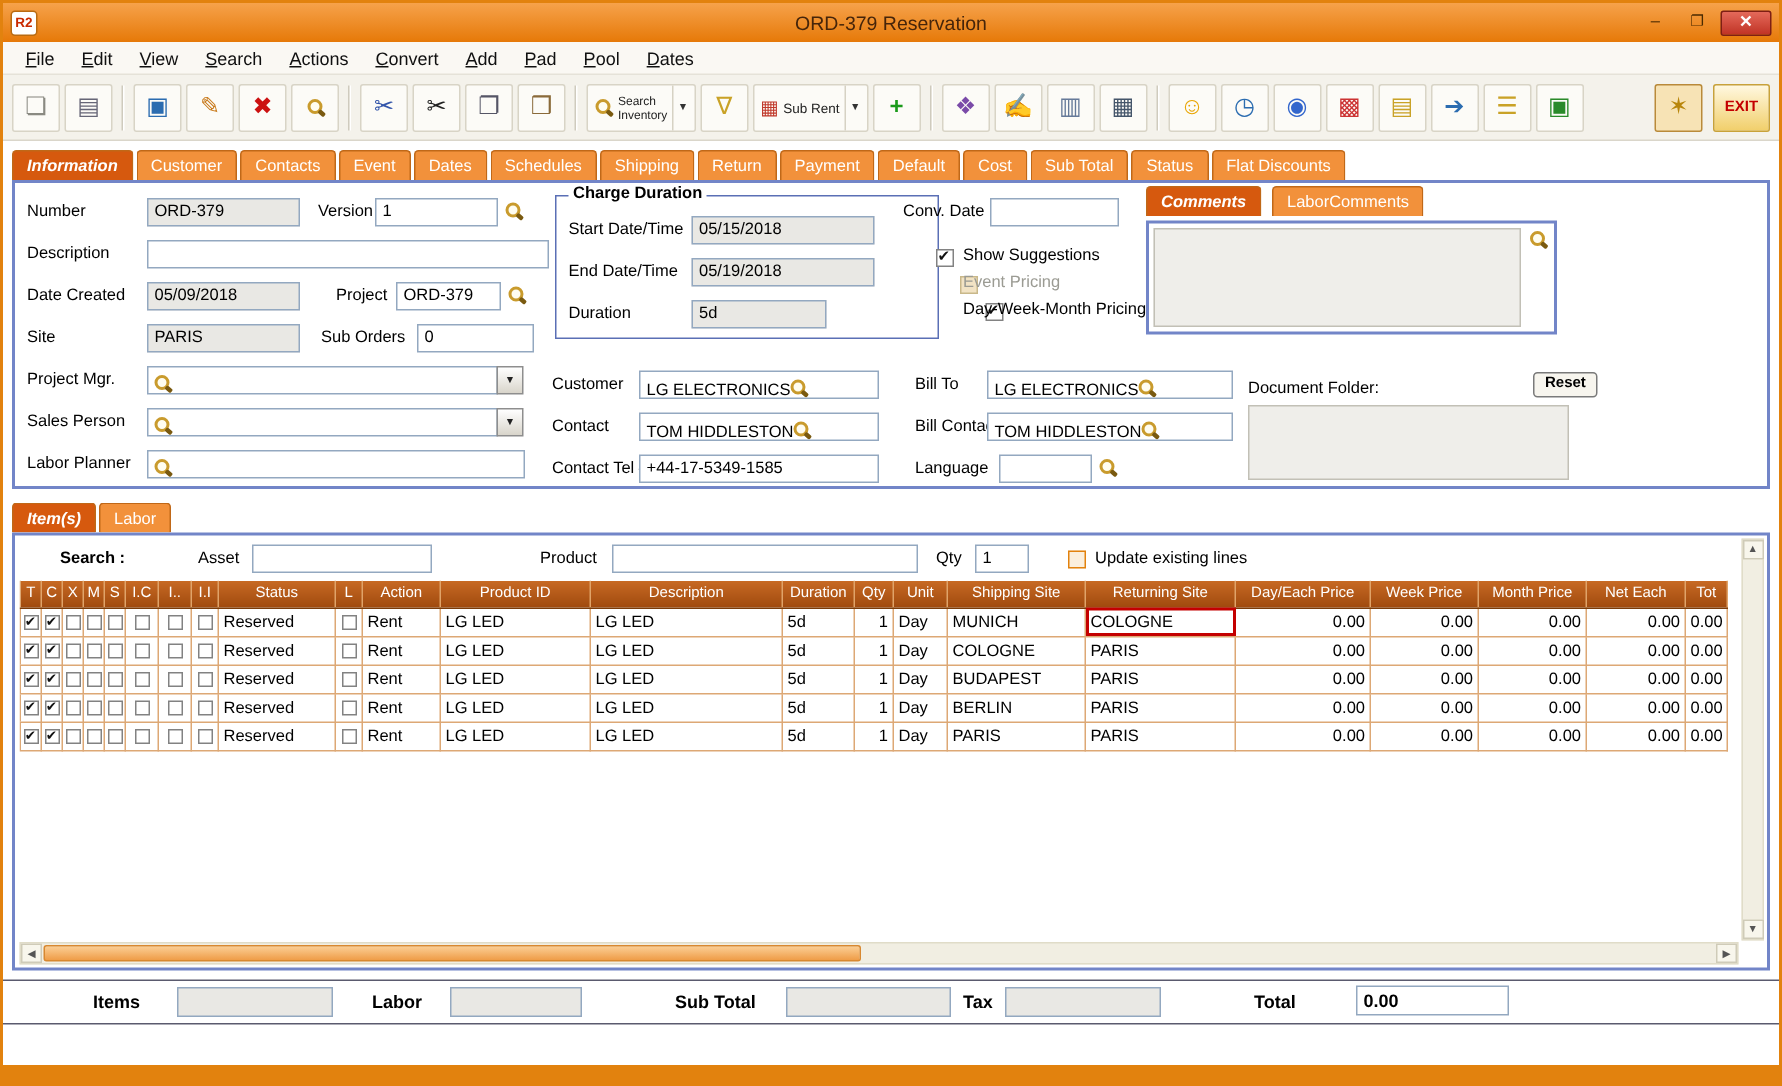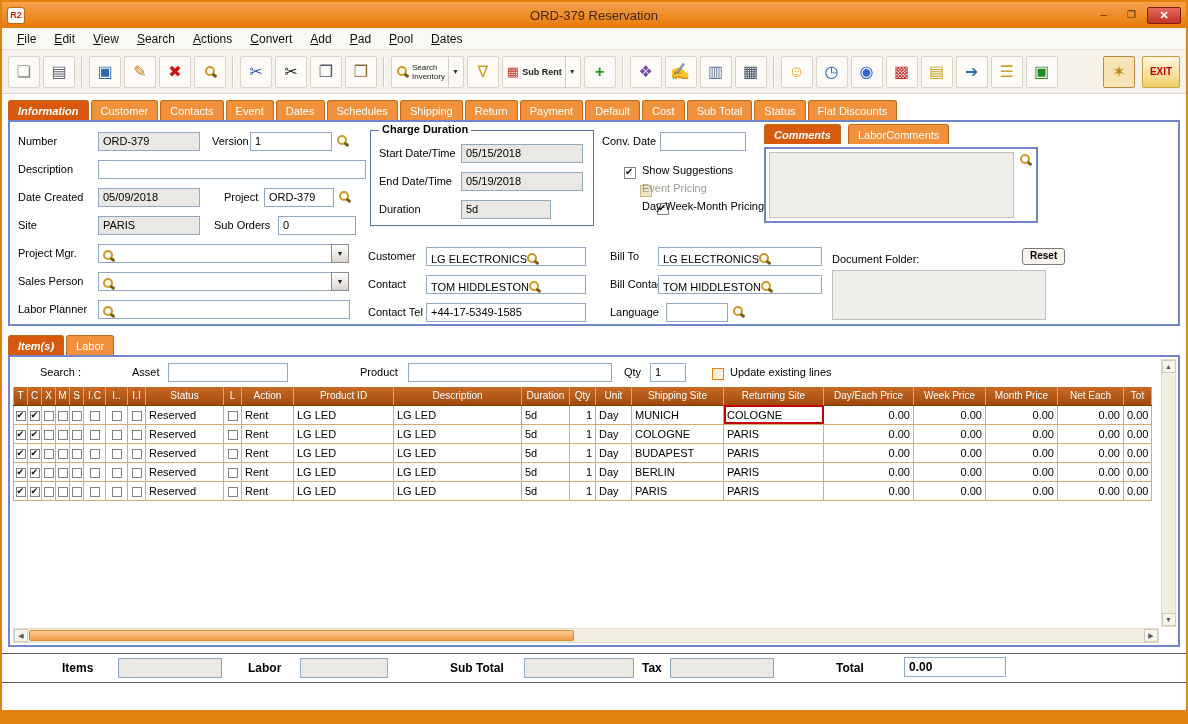--- a/index.html
+++ b/index.html
@@ -19,21 +19,21 @@
 .mitem::first-letter{text-decoration:underline}
 
 .toolbar{height:44px;background:#F4F2EB;border-bottom:1px solid #DAD6CA;display:flex;align-items:center;padding:0 6px;gap:3px;flex:none}
 .tbtn{height:32px;min-width:32px;background:#FCFBF7;border:1px solid #D8D4C6;border-radius:2px;display:flex;align-items:center;justify-content:center;font-size:16px;cursor:default}
 .tbtn.wide{padding:0 4px;gap:3px}
 .tbtn.sel{background:#F7E3B5;border:1px solid #B98A3A}
 .ic{line-height:1}
 .sep{width:0;height:30px;border-left:1px solid #CFCBBE;border-right:1px solid #FFF;margin:0 3px}
 .tinytxt{display:inline-block;text-align:left}
 .tl{display:block;font-size:8px;line-height:9px;color:#222}
-.srlbl{font-size:9px;font-weight:bold;color:#222}
+.srlbl{font-size:9px;font-weight:normal;color:#222}
 .dd{font-size:7px;color:#333;border-left:1px solid #D6D2C4;padding-left:3px;align-self:stretch;display:flex;align-items:center}
 .spacer{flex:1}
 .exit{width:38px;height:32px;background:linear-gradient(#FFF8E0,#F1CF6B);border:1px solid #C8A23A;color:#C40000;font-weight:bold;font-size:10px;display:flex;align-items:center;justify-content:center;border-radius:2px;margin-left:4px}
 
 .tabs{display:flex;gap:2px;padding:4px 6px 0 6px;height:26px;flex:none;align-items:flex-end}
 .tabs.sub{margin-top:5px;height:24px}
 .tab{background:#F2913B;border:1px solid #C06818;border-bottom:none;border-radius:3px 3px 0 0;color:#fff;font-size:11px;padding:4px 9px 3px;white-space:nowrap;cursor:default}
 .tab.active{background:#D6590E;font-weight:bold;font-style:italic}
 
 .panel{border:2px solid #7285C8;margin:0 6px;position:relative;background:#fff;flex:none}
@@ -248,21 +248,21 @@
     <div class="fld" style="left:88px;top:122px;width:234px"><span></span><span class="mag magr"></span></div>
     <div class="ddb" style="left:321px;top:122px">▼</div>
 
     <span class="lb" style="left:8px;top:153px">Sales Person</span>
     <div class="fld" style="left:88px;top:150px;width:234px"><span></span><span class="mag magr"></span></div>
     <div class="ddb" style="left:321px;top:150px">▼</div>
 
     <span class="lb" style="left:8px;top:181px">Labor Planner</span>
     <div class="fld" style="left:88px;top:178px;width:252px"><span></span><span class="mag magr"></span></div>
 
-    <div class="grp" style="left:360px;top:8px;width:224px;height:96px">
+    <div class="grp" style="left:360px;top:8px;width:256px;height:96px">
       <span class="grp-lb">Charge Duration</span>
       <span class="lb" style="left:8px;top:16px">Start Date/Time</span>
       <div class="fld ro" style="left:90px;top:13px;width:122px">05/15/2018</div>
       <span class="lb" style="left:8px;top:44px">End Date/Time</span>
       <div class="fld ro" style="left:90px;top:41px;width:122px">05/19/2018</div>
       <span class="lb" style="left:8px;top:72px">Duration</span>
       <div class="fld ro" style="left:90px;top:69px;width:90px">5d</div>
     </div>
 
     <span class="lb" style="left:592px;top:13px">Conv. Date</span>
@@ -302,21 +302,21 @@
     <div class="rbtn" style="left:1012px;top:126px">Reset</div>
     <div class="inset" style="left:822px;top:148px;width:214px;height:50px"></div>
   </div>
 
   <div class="tabs sub">
     <div class="tab active">Item(s)</div>
     <div class="tab">Labor</div>
   </div>
 
   <div class="panel items-panel">
-    <span class="lb" style="left:30px;top:9px;font-weight:normal">Search :</span>
+    <span class="lb" style="left:30px;top:9px;font-weight:bold">Search :</span>
     <span class="lb" style="left:122px;top:9px">Asset</span>
     <div class="fld" style="left:158px;top:6px;width:120px"></div>
     <span class="lb" style="left:350px;top:9px">Product</span>
     <div class="fld" style="left:398px;top:6px;width:204px"></div>
     <span class="lb" style="left:614px;top:9px">Qty</span>
     <div class="fld" style="left:640px;top:6px;width:36px">1</div>
     <span class="cb orange mag-a" style="left:702px;top:7px"></span>
     <span class="lb" style="left:720px;top:9px">Update existing lines</span>
 
     <div class="tablebox">

